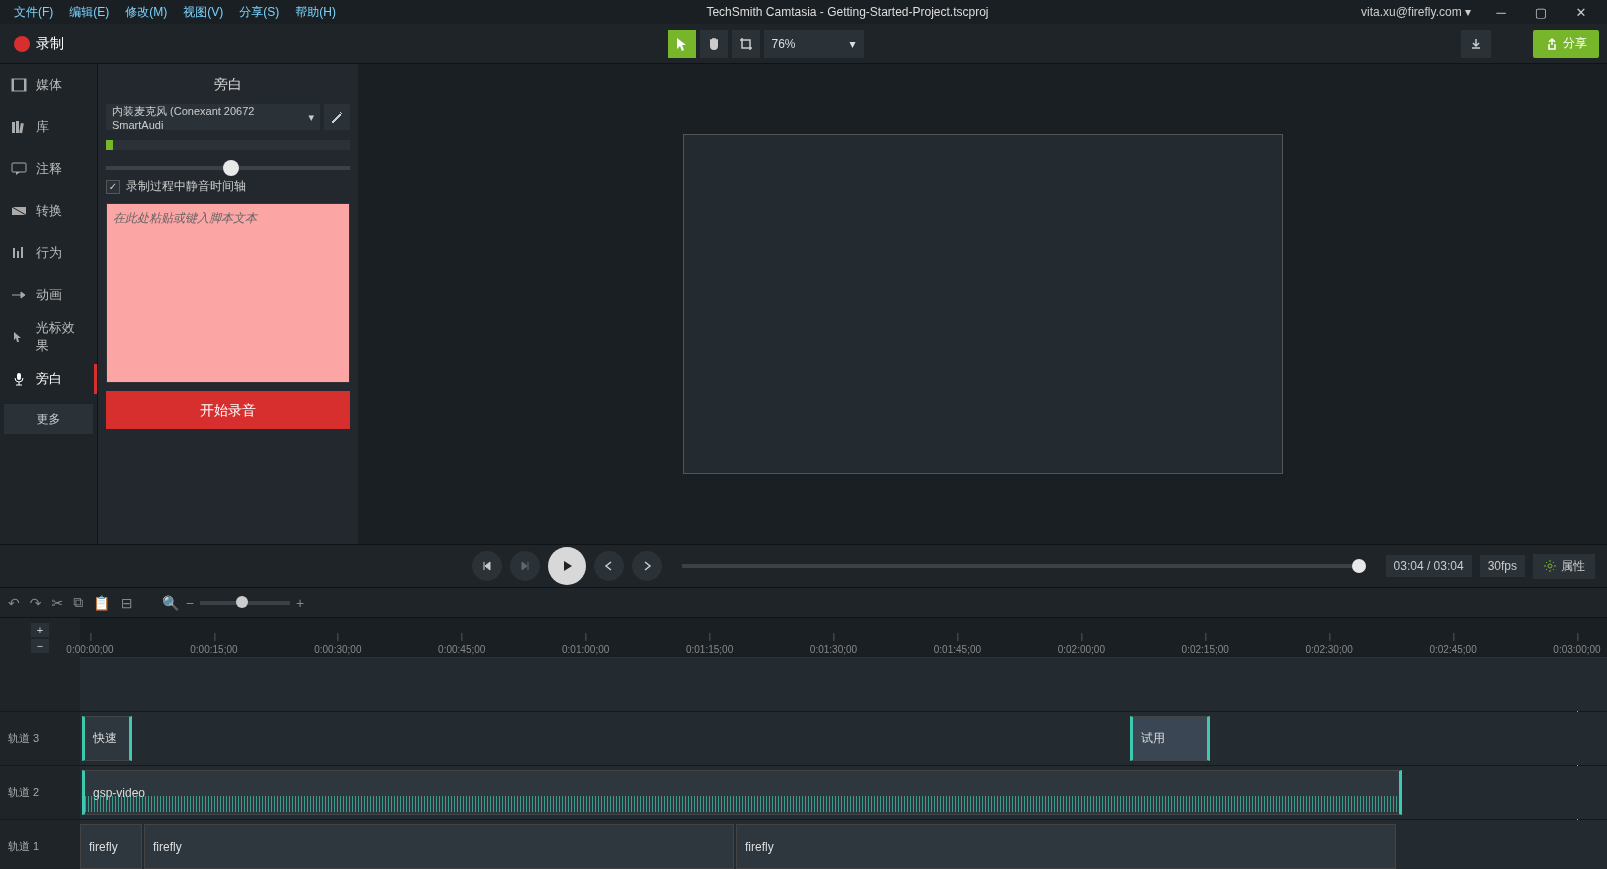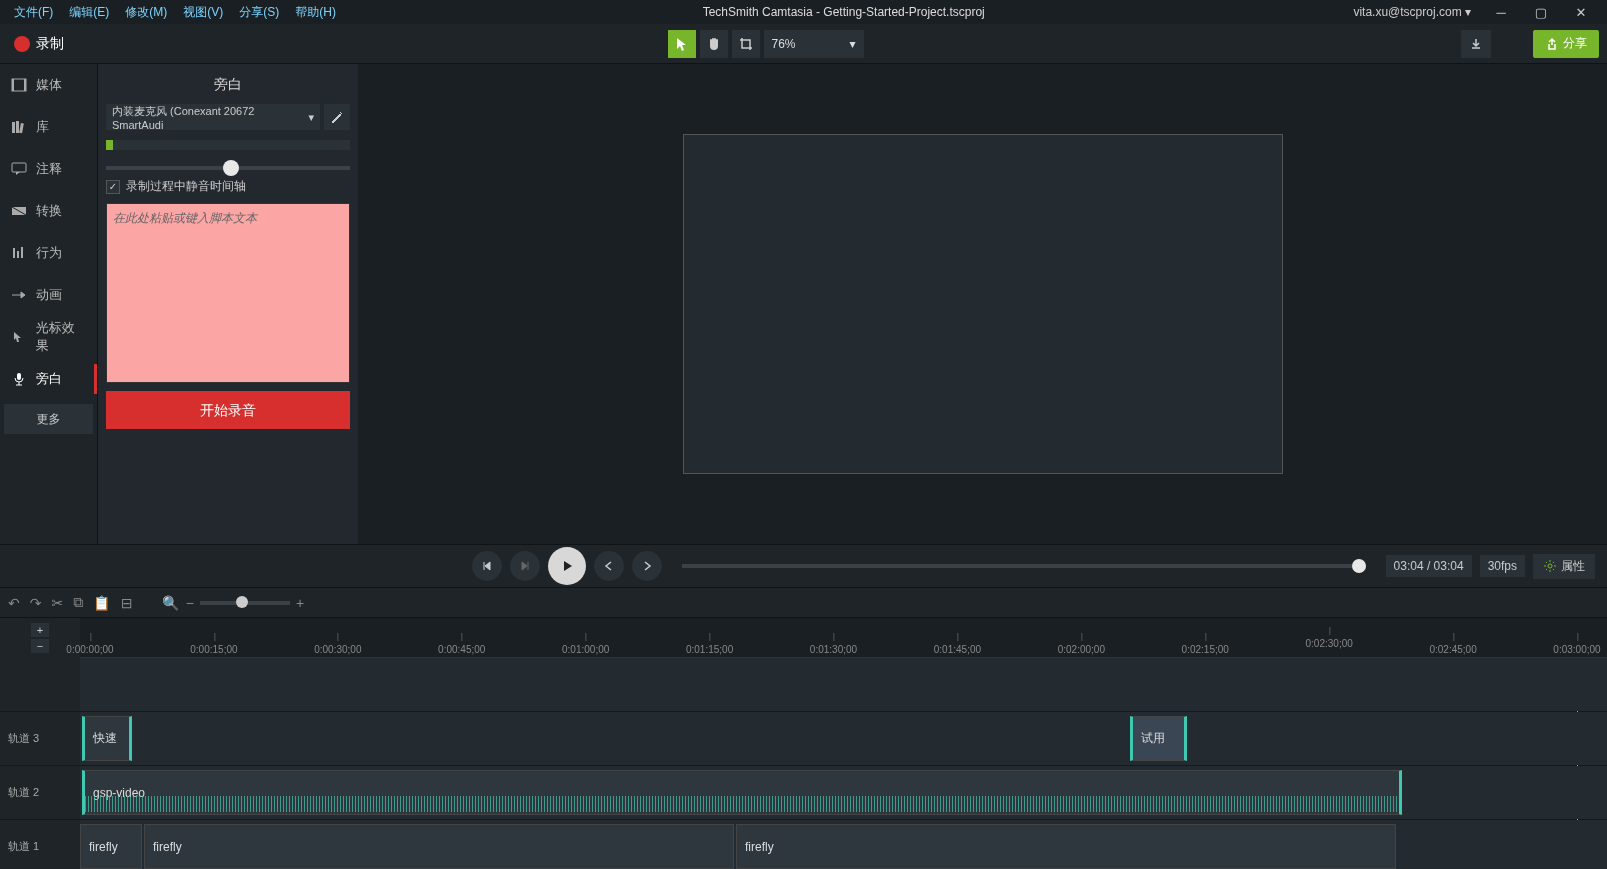--- a/index.html
+++ b/index.html
@@ -78,21 +78,21 @@
 <body>
 
 <div class="menubar">
   <span class="menu-item">文件(F)</span>
   <span class="menu-item">编辑(E)</span>
   <span class="menu-item">修改(M)</span>
   <span class="menu-item">视图(V)</span>
   <span class="menu-item">分享(S)</span>
   <span class="menu-item">帮助(H)</span>
   <span class="title">TechSmith Camtasia - Getting-Started-Project.tscproj</span>
-  <span class="user"><span>vita.xu@tscproj.com</span> ▾</span>
+  <span class="user"><span>vita.xu@firefly.com</span> ▾</span>
   <span class="win-btn">─</span>
   <span class="win-btn">▢</span>
   <span class="win-btn">✕</span>
 </div>
 
 <div class="toolbar">
   <div class="rec-btn">
     <span class="rec-dot"></span>
     <span>录制</span>
   </div>
@@ -311,41 +311,41 @@
     <div class="tl-tick" style="left: 10px; bottom: 2px;">0:00:00;00</div>
         <div class="tl-tick" style="left: 133.917px; bottom: 2px;">0:00:15;00</div>
         <div class="tl-tick" style="left: 257.833px; bottom: 2px;">0:00:30;00</div>
         <div class="tl-tick" style="left: 381.75px; bottom: 2px;">0:00:45;00</div>
         <div class="tl-tick" style="left: 505.667px; bottom: 2px;">0:01:00;00</div>
         <div class="tl-tick" style="left: 629.583px; bottom: 2px;">0:01:15;00</div>
         <div class="tl-tick" style="left: 753.5px; bottom: 2px;">0:01:30;00</div>
         <div class="tl-tick" style="left: 877.417px; bottom: 2px;">0:01:45;00</div>
         <div class="tl-tick" style="left: 1001.33px; bottom: 2px;">0:02:00;00</div>
         <div class="tl-tick" style="left: 1125.25px; bottom: 2px;">0:02:15;00</div>
-        <div class="tl-tick" style="left: 1249.17px; bottom: 8px;">0:02:30;00</div>
+        <div class="tl-tick" style="left: 1249.17px; bottom: 2px;">0:02:30;00</div>
         <div class="tl-tick" style="left: 1373.08px; bottom: 2px;">0:02:45;00</div>
         <div class="tl-tick" style="left: 1497px; bottom: 2px;">0:03:00;00</div>
         <div class="playhead" style="left: 1497px;"></div>
         <div style="position: absolute; top: 10px; left: 1483px; display: flex; gap: 1px;">
           <div style="width: 8px; height: 12px; background: rgb(119, 181, 42);"></div>
           <div style="width: 8px; height: 12px; background: rgb(74, 163, 199);"></div>
           <div style="width: 8px; height: 12px; background: rgb(215, 46, 46);"></div>
         </div>
       </div>
   </div>
   <div class="tl-track empty">
     <div class="tl-track-label"></div>
       <div class="tl-track-content"></div>
   </div>
   <div id="tracks">
       <div class="tl-track">
         <div class="tl-track-label">轨道 3</div>
         <div class="tl-track-content">
           <div class="clip green-edge" style="left: 2px; width: 50px;">快速</div>
-          <div class="clip clip-callout green-edge" style="left: 1050px; width: 57px;">试用</div>
+          <div class="clip clip-callout green-edge" style="left: 1050px; width: 80px;">试用</div>
         </div>
       </div>
       <div class="tl-track">
         <div class="tl-track-label">轨道 2</div>
         <div class="tl-track-content">
           <div class="clip audio green-edge" style="left: 2px; width: 1320px;">gsp-video<div class="wave"></div></div>
         </div>
       </div>
       <div class="tl-track">
         <div class="tl-track-label">轨道 1</div>

